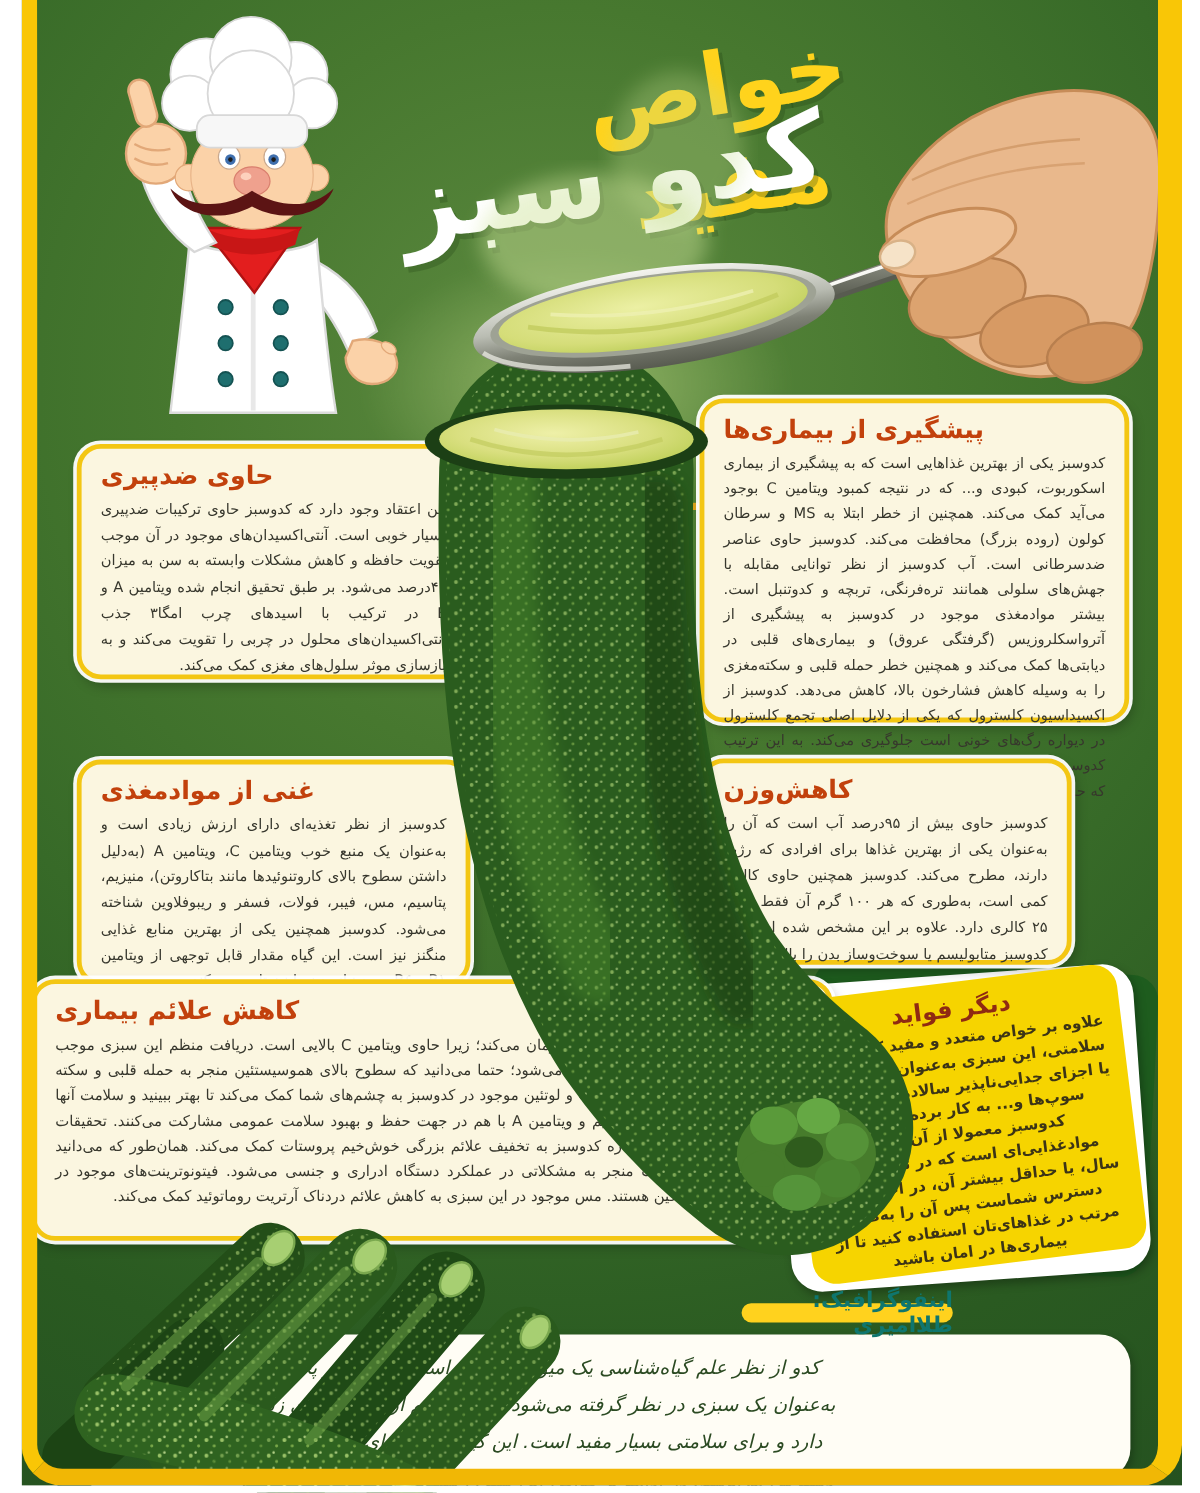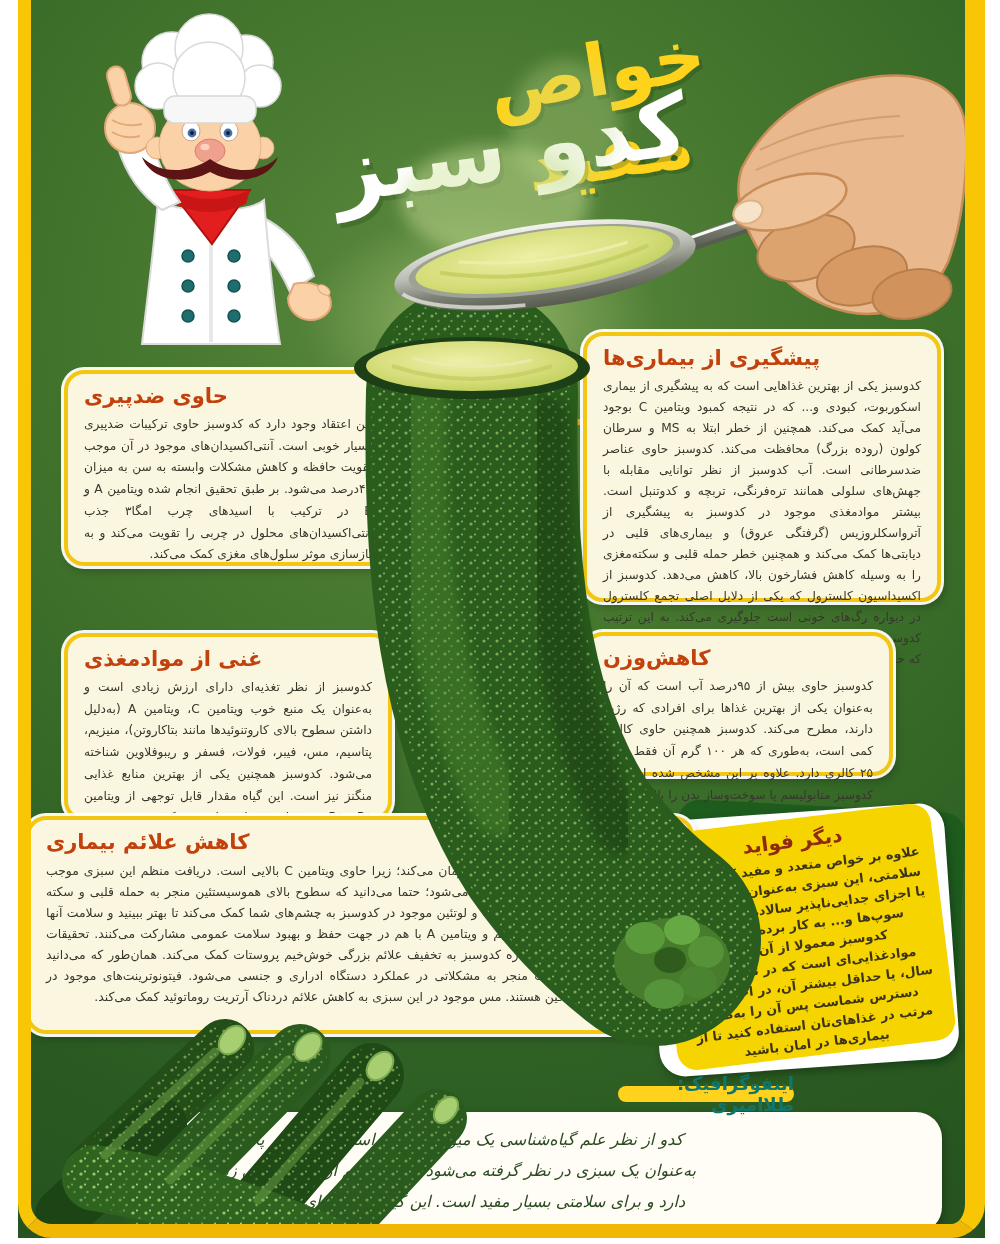--- a/index.html
+++ b/index.html
@@ -28,21 +28,21 @@
   .card{position:absolute;box-sizing:border-box;background:#fbf6e0;border:4px solid #f3c613;border-radius:20px;
       box-shadow:0 0 0 3px rgba(255,255,255,.95), 3px 5px 10px rgba(0,0,0,.25);padding:8px 16px 10px;z-index:10;}
   .card h2{margin:2px 0 6px;text-align:left;font-size:21px;color:#c2410c;font-weight:bold;}
   .card p{margin:0;font-size:12.2px;line-height:1.78;color:#37372d;text-align:justify;text-align-last:right;}
   .card-anti-aging {left:64px; top:370px; width:328px; height:196px;}
   .card-nutrients  {left:64px; top:592px; width:328px; height:188px;margin-top:41px;}
   .card-symptoms   {left:26px; top:816px; width:668px; height:218px;}
   .card-symptoms p {font-size:12.4px;line-height:1.7;}
   .card-prevention {left:583px;top:332px; width:358px; height:270px;}
   .card-prevention p{line-height:1.72;}
-  .card-weightloss {left:583px;top:632px; width:310px; height:144px;}
+  .card-weightloss {left:583px;top:632px; width:310px; height:172px;}
   
   .stack-green{position:absolute;left:672px;top:806px;width:288px;height:252px;background:#1e5c1e;border-radius:22px;
       transform:rotate(3deg);z-index:9;}
   .stack-white{position:absolute;left:652px;top:812px;width:300px;height:256px;background:#ffffff;border-radius:26px;
       transform:rotate(-4deg);z-index:9;box-shadow:2px 4px 8px rgba(0,0,0,.3);}
   .card-other{position:absolute;left:664px;top:818px;width:280px;height:238px;background:#f6d400;border-radius:20px;
       transform:rotate(-7deg);z-index:10;padding:10px 14px;box-sizing:border-box;}
   .card-other h2{margin:0 0 4px;text-align:center;font-size:20px;color:#8f2a12;font-weight:bold;}
   .card-other p{margin:0;font-size:12.8px;line-height:1.55;font-weight:bold;color:#3c3416;text-align:center;}
   

